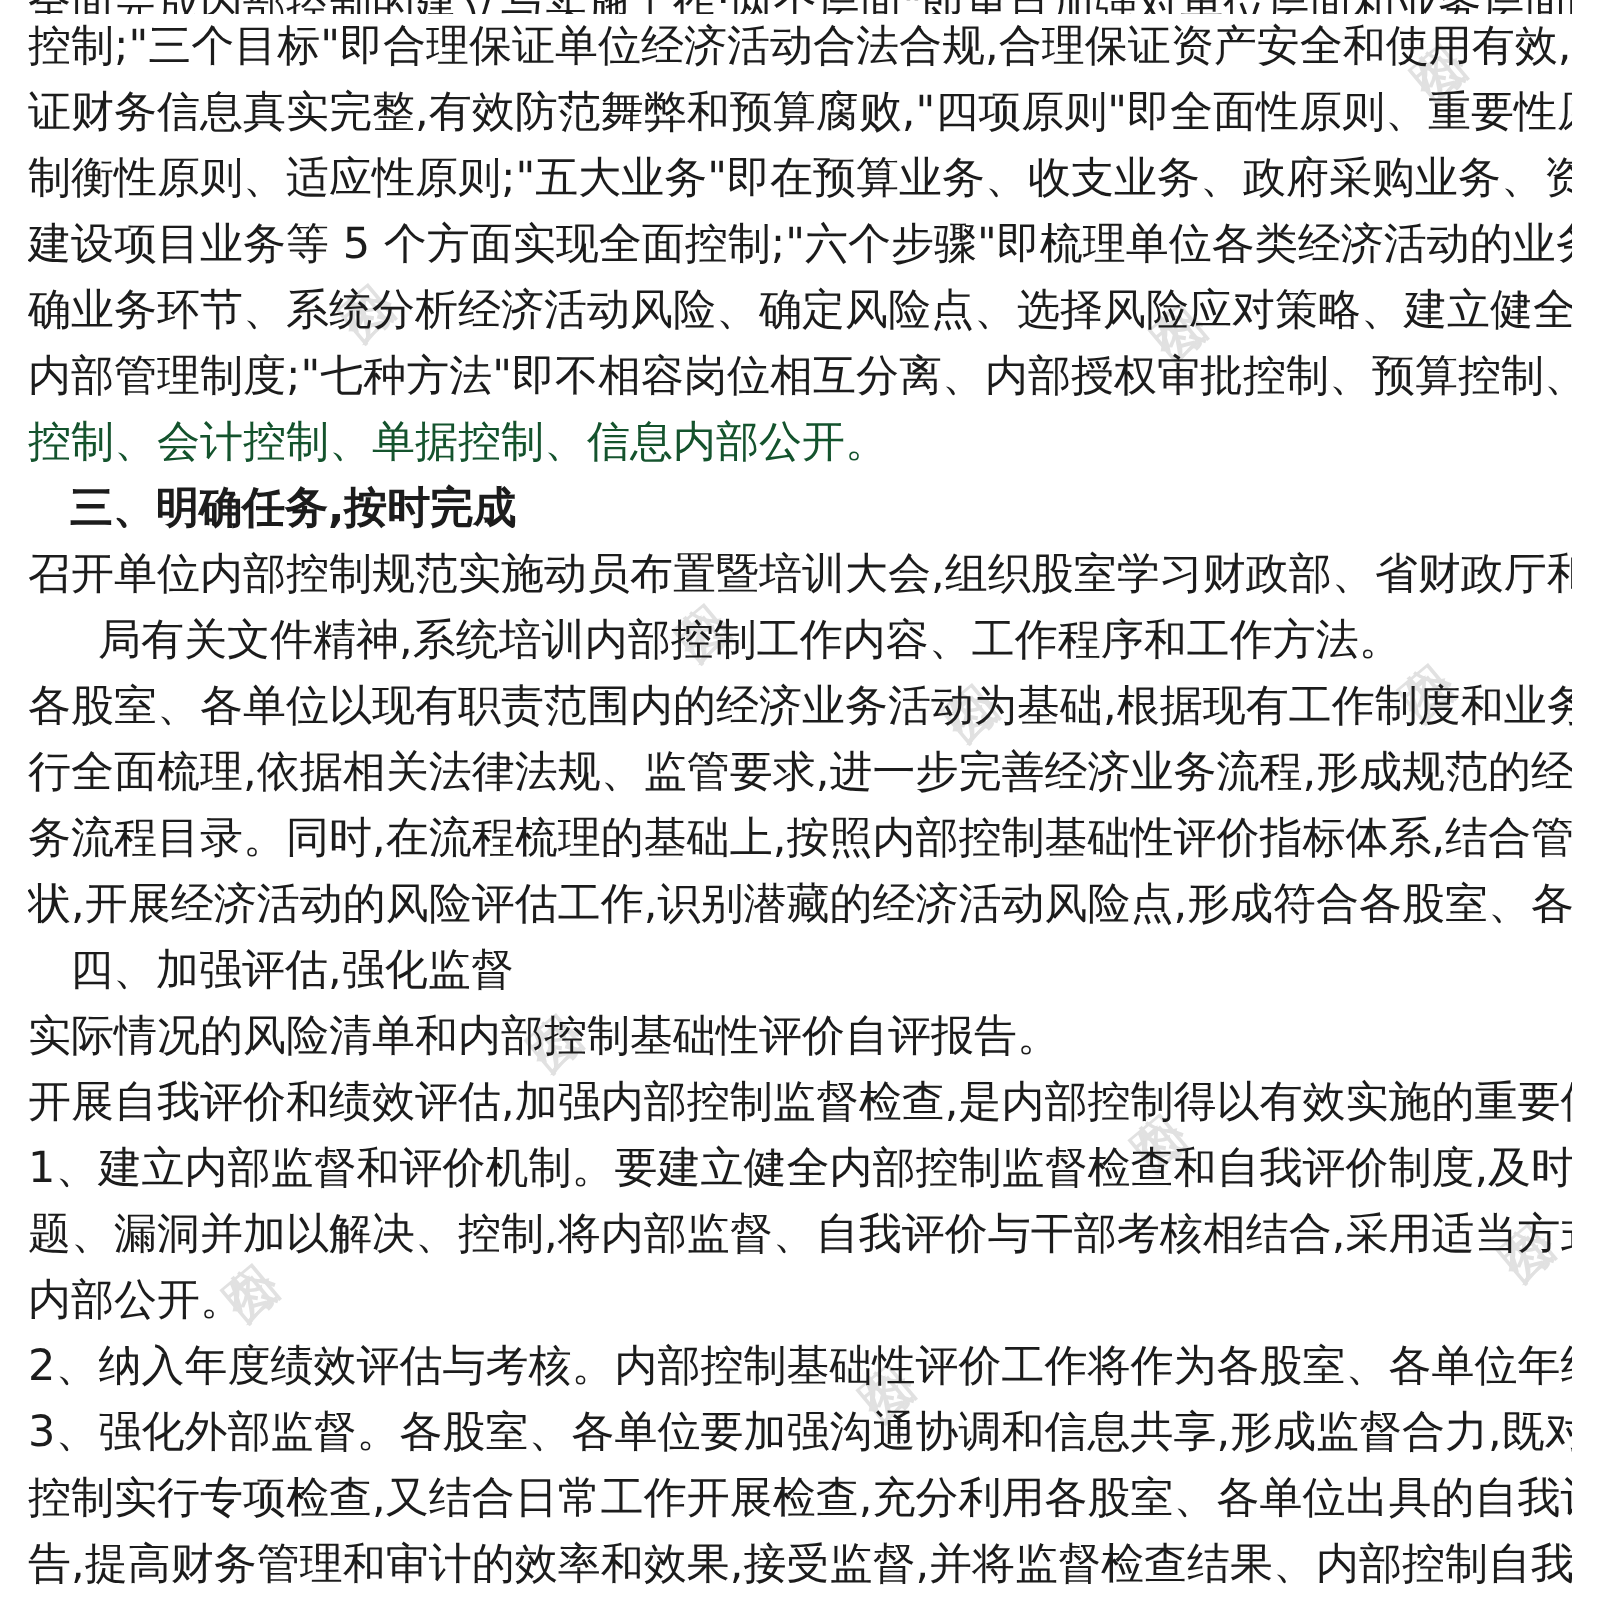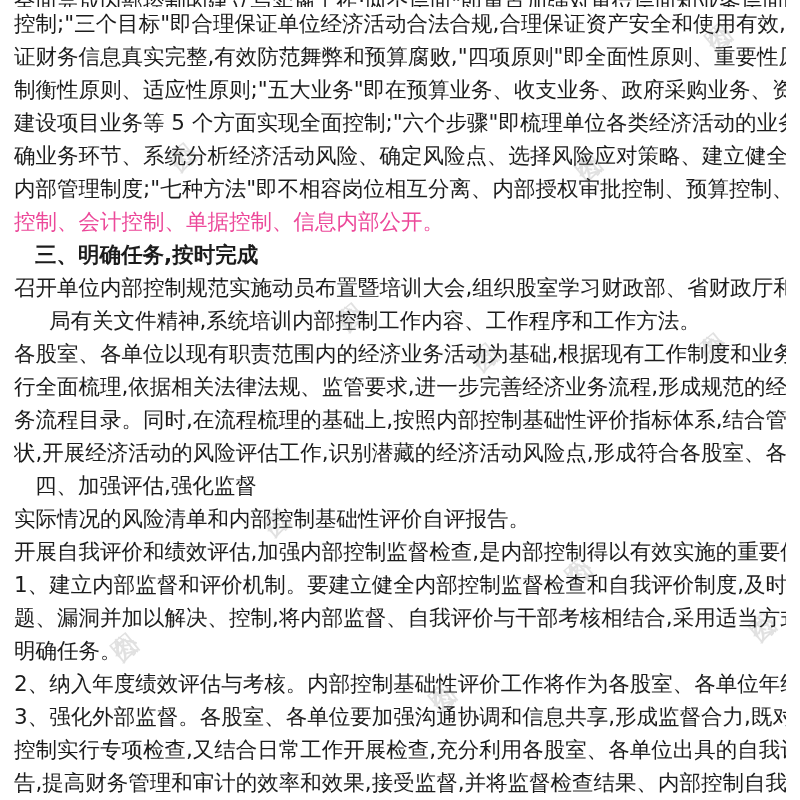--- a/index.html
+++ b/index.html
@@ -368,21 +368,21 @@
         <span>批</span>
         <span>控</span>
         <span>制</span>
         <span>、</span>
         <span>预</span>
         <span>算</span>
         <span>控</span>
         <span>制</span>
         <span>、</span>
       </div>
-      <div class="line" style="color: #ec4899;">控制、会计控制、单据控制、信息内部公开。</div>
+      <div class="line" style="color: #14532d; font-family: Liberation Serif, serif;">控制、会计控制、单据控制、信息内部公开。</div>
       <div class="line heading" style="color: rgb(28, 28, 28); font-weight: bold;">三、明确任务,按时完成</div>
       <div class="line j" style="color: rgb(28, 28, 28);">
         <span>召</span>
         <span>开</span>
         <span>单</span>
         <span>位</span>
         <span>内</span>
         <span>部</span>
         <span>控</span>
         <span>制</span>
@@ -690,21 +690,21 @@
         <span>结</span>
         <span>合</span>
         <span>,</span>
         <span>采</span>
         <span>用</span>
         <span>适</span>
         <span>当</span>
         <span>方</span>
         <span>式</span>
       </div>
-      <div class="line" style="color: rgb(28, 28, 28);">明确任务。</div>
+      <div class="line" style="color: rgb(28, 28, 28);">内部公开。</div>
       <div class="line j" style="color: rgb(28, 28, 28);">
         <span>2</span>
         <span>、</span>
         <span>纳</span>
         <span>入</span>
         <span>年</span>
         <span>度</span>
         <span>绩</span>
         <span>效</span>
         <span>评</span>

